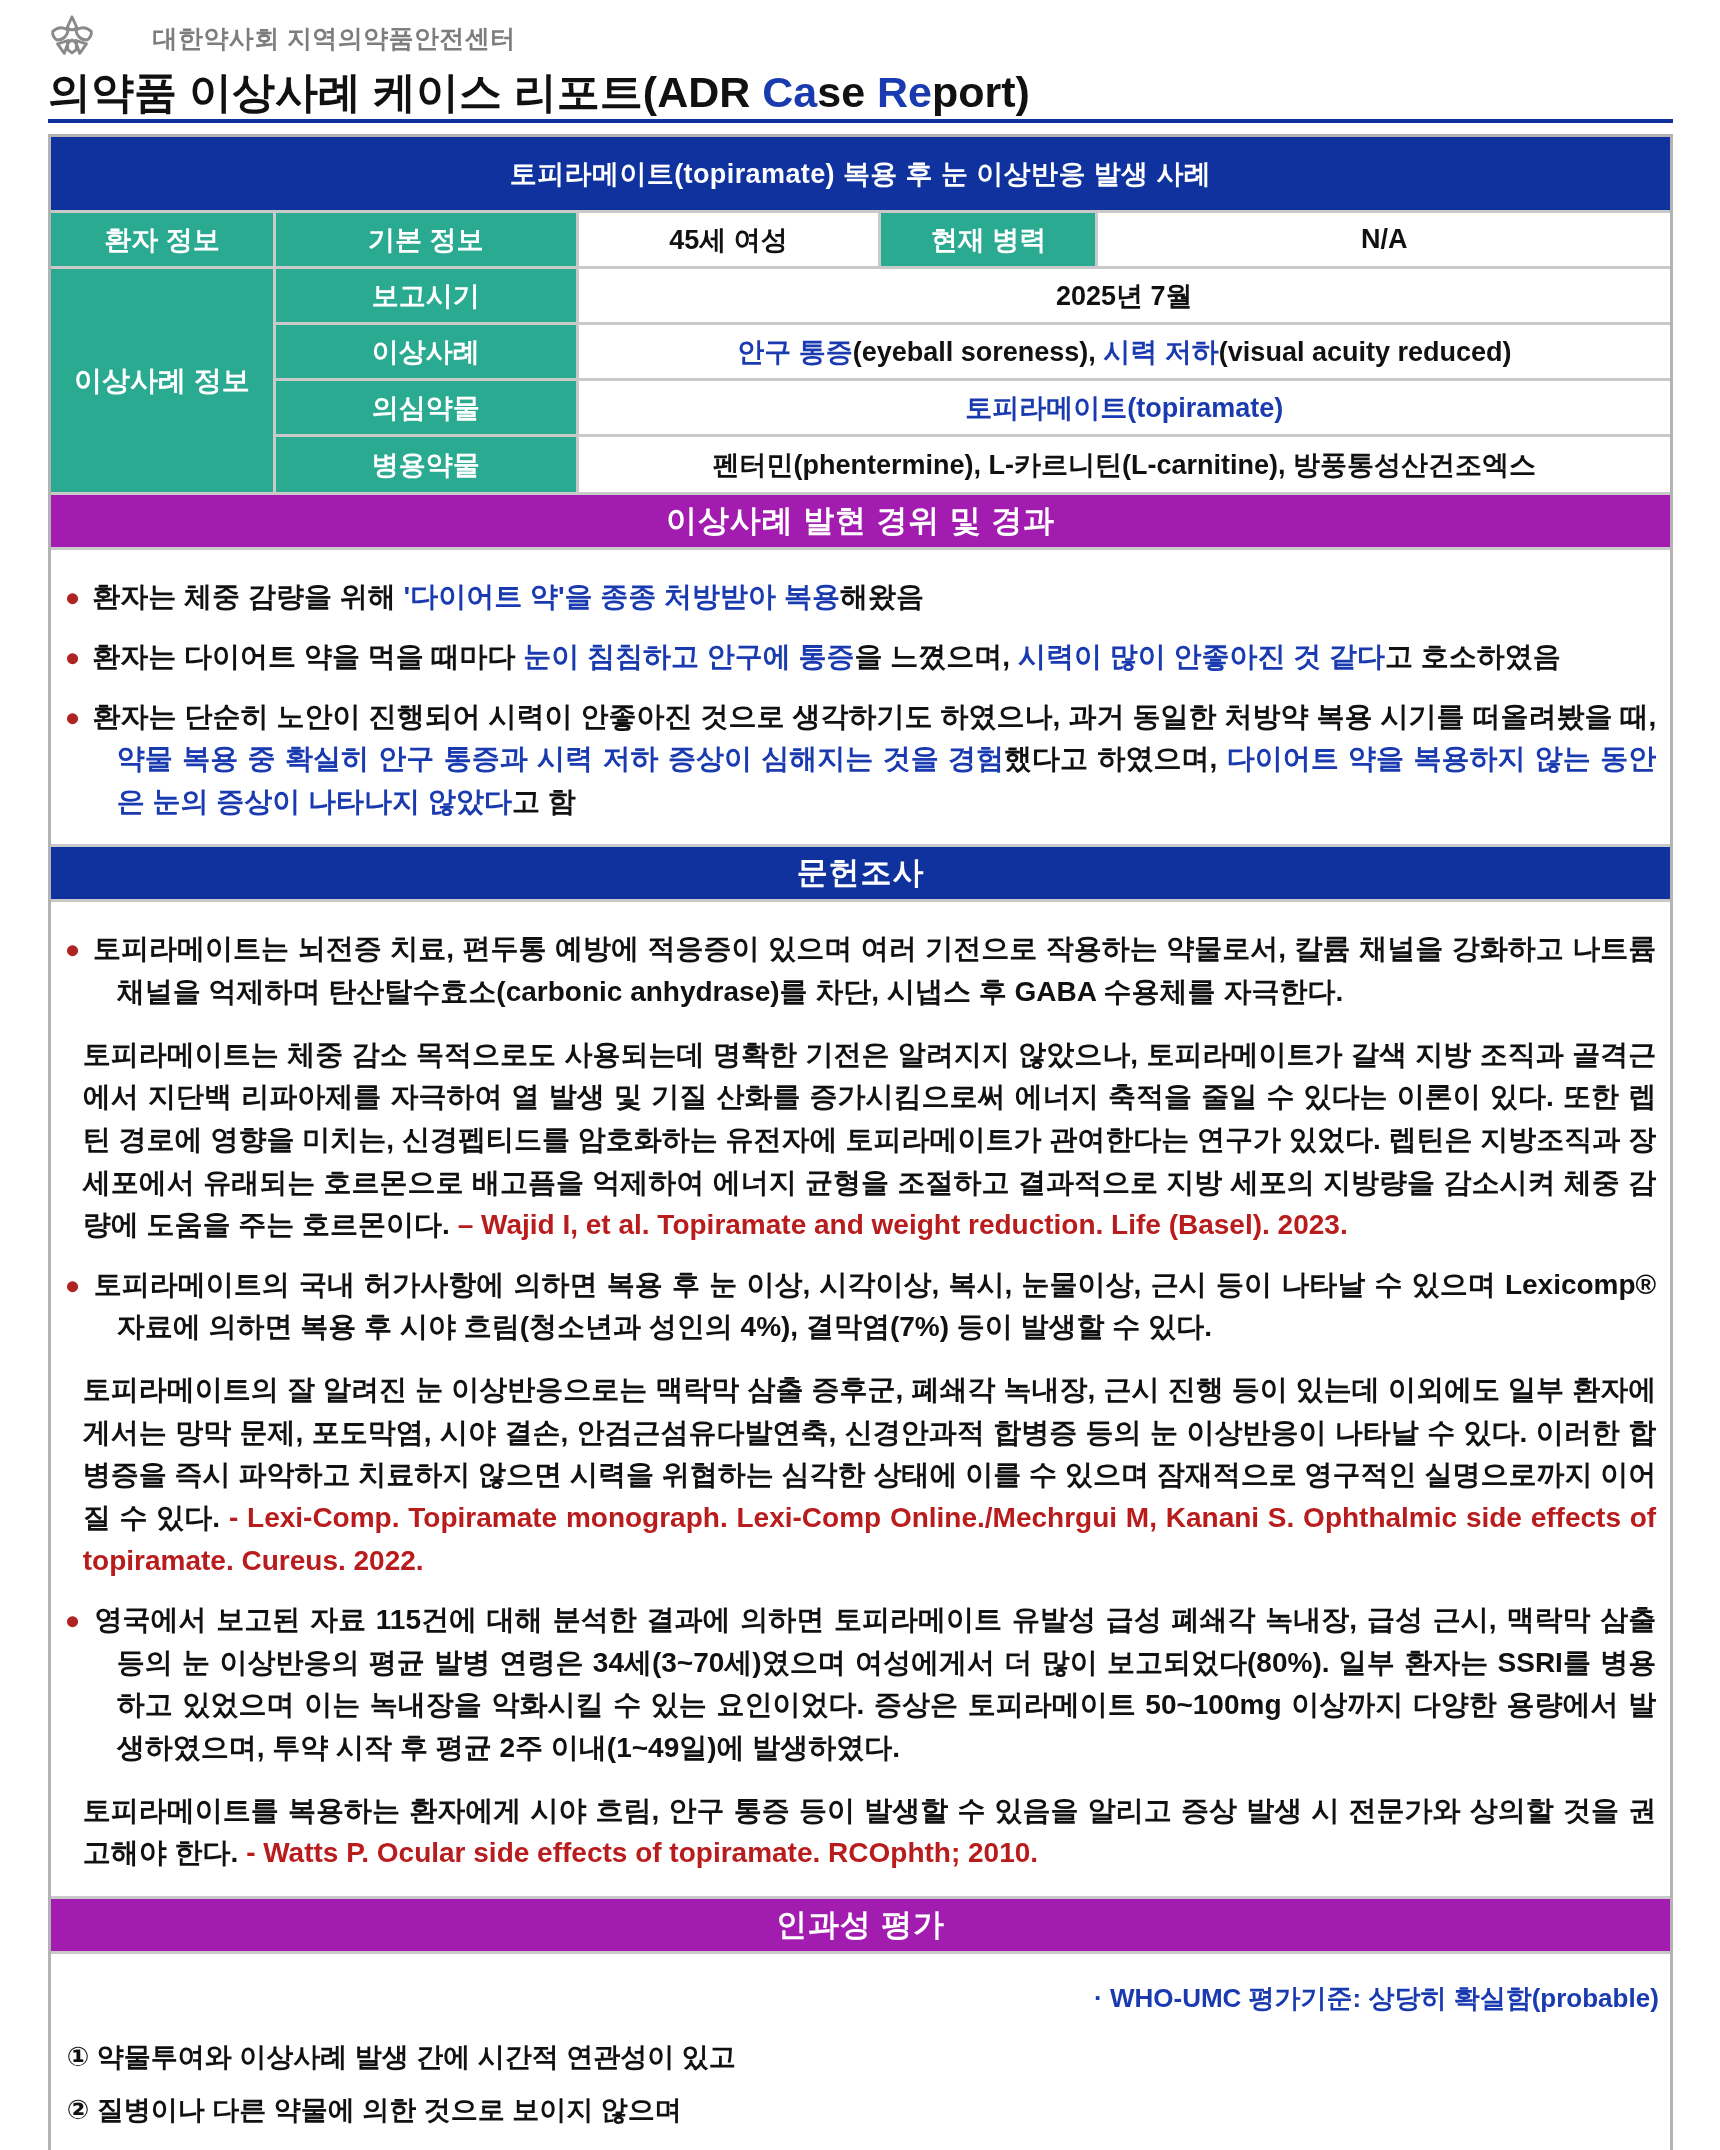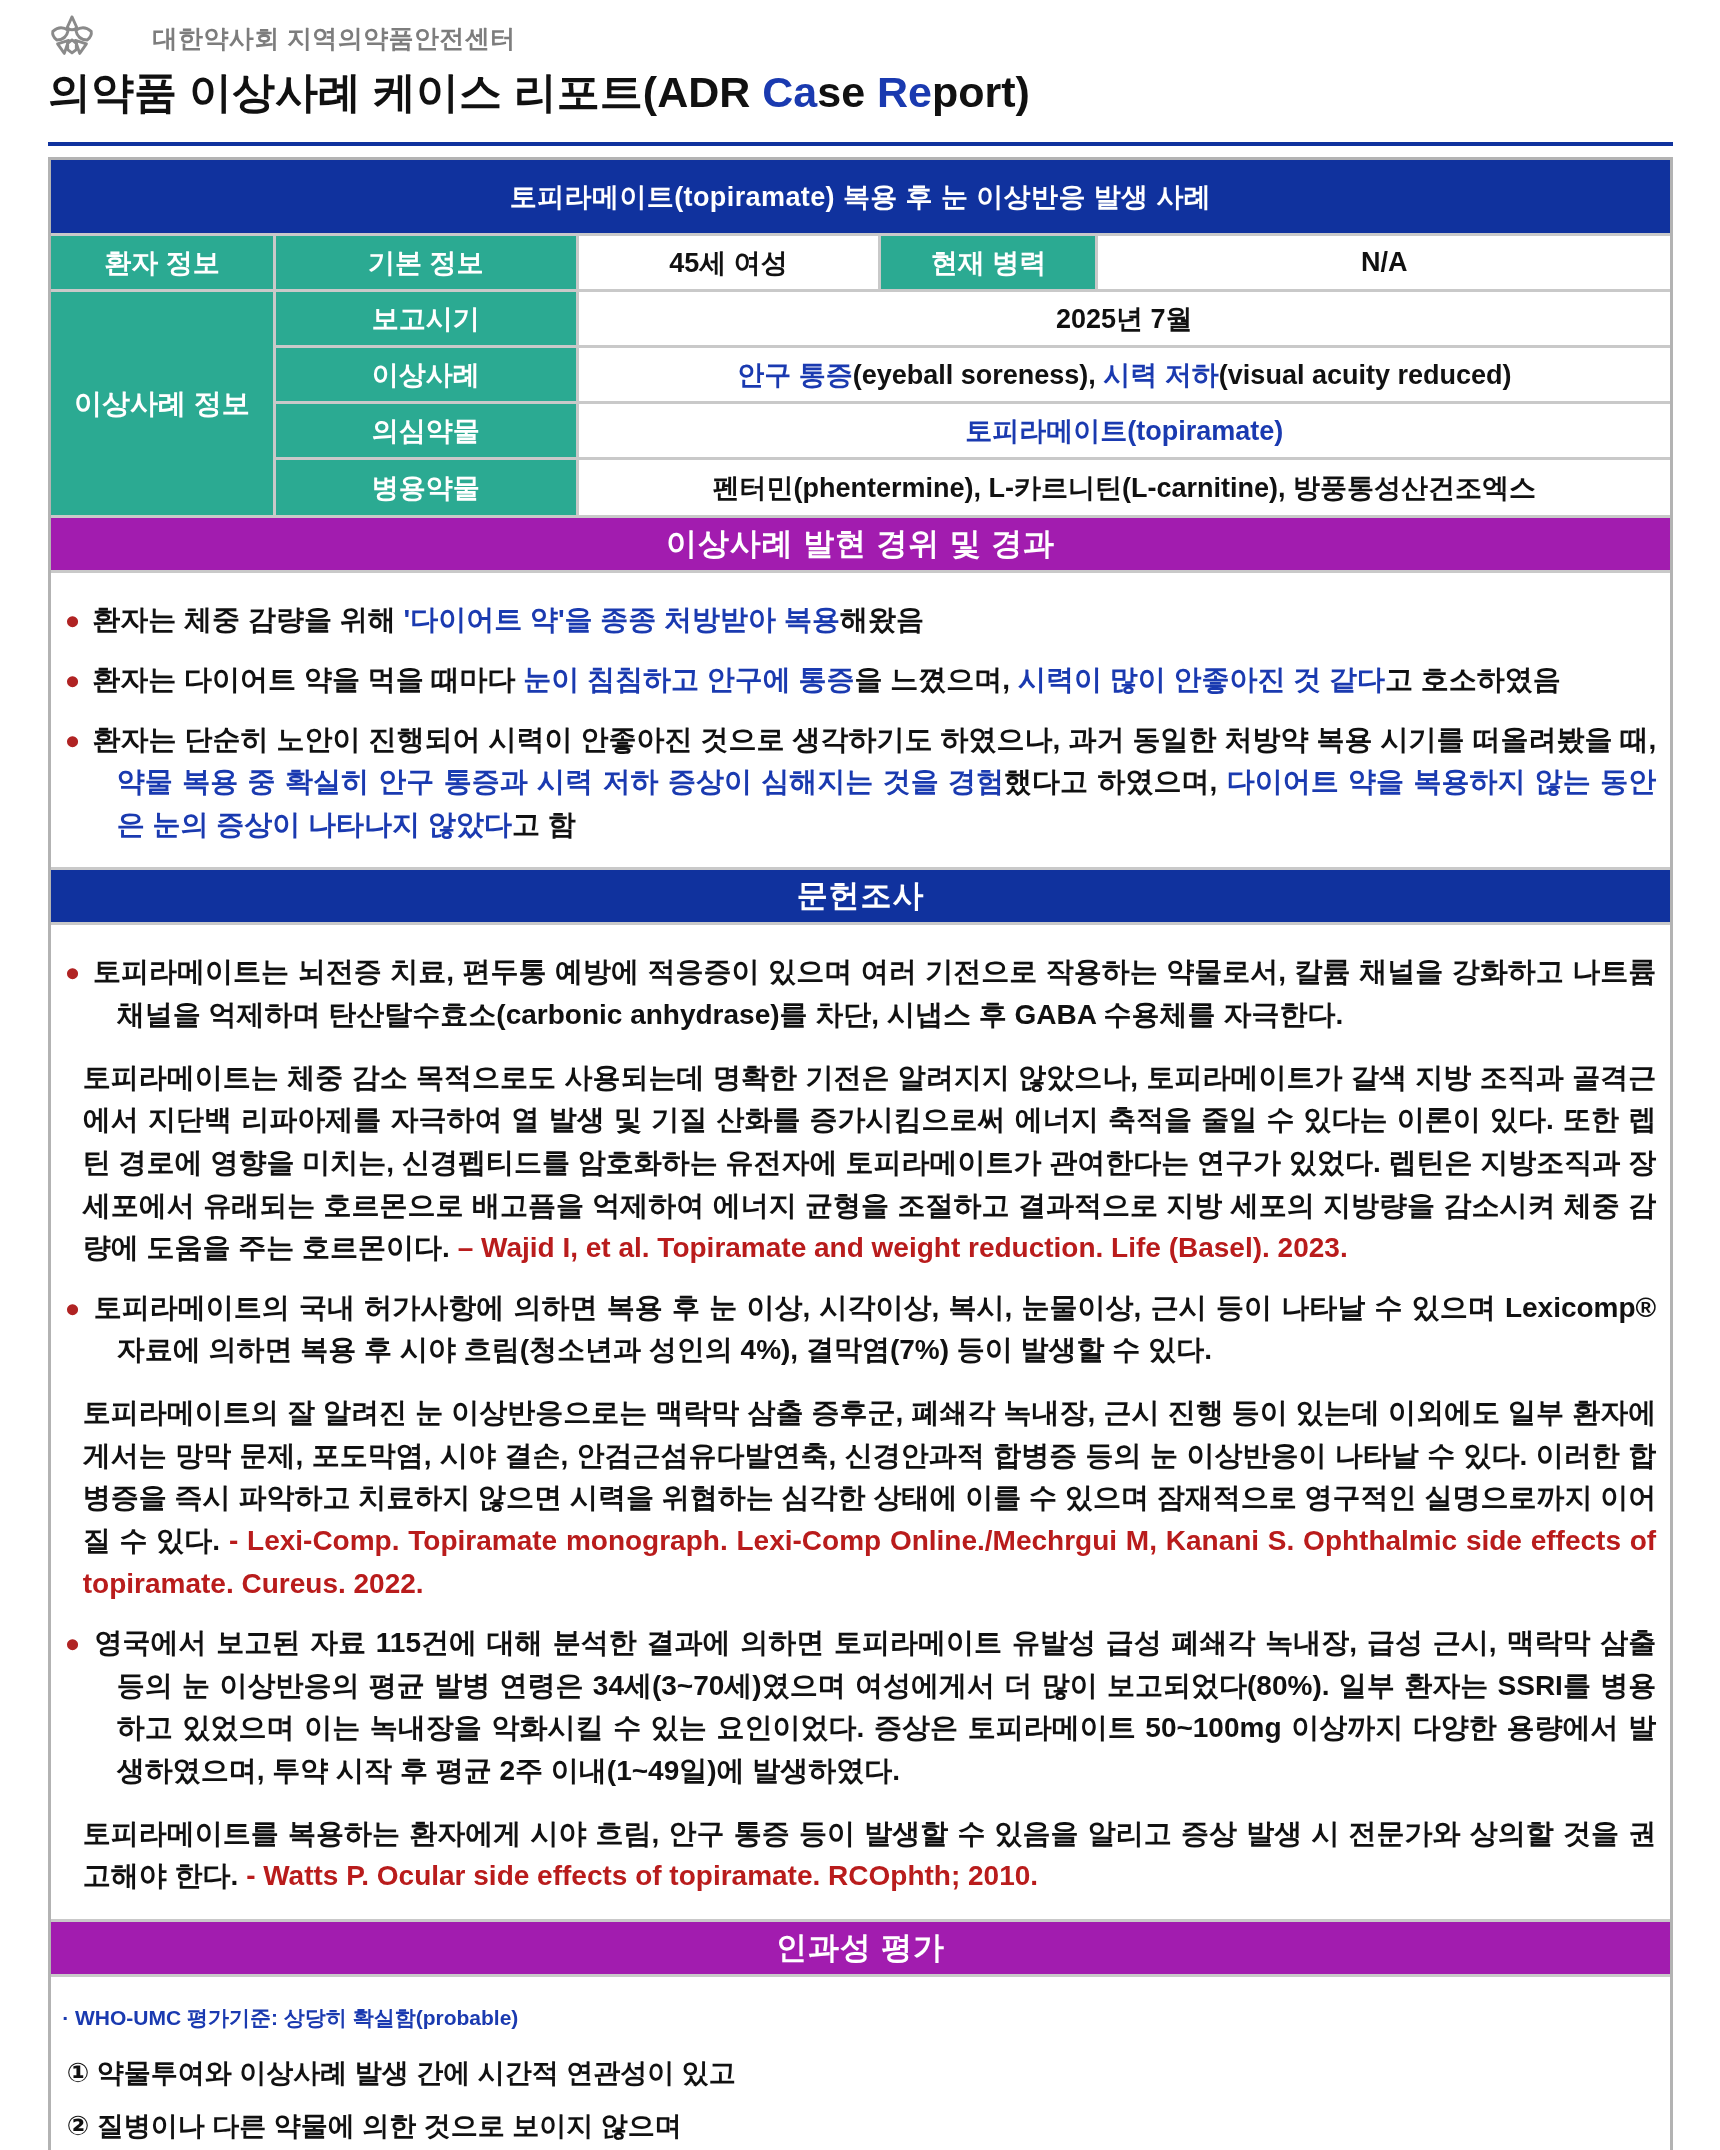--- a/index.html
+++ b/index.html
@@ -12,21 +12,21 @@
 
   
   .brand{display:flex;align-items:center;gap:8.6px;margin:2.6px 0 4.3px;}
   .brand .logo{display:inline-flex;}
   .brand-name{font-size:25px;font-weight:700;color:#7d7d7d;letter-spacing:0.4px;padding-left:48px;}
 
   
   .title{
     margin:4.3px 0 0;
     font-size:43px;font-weight:800;line-height:1.18;color:#0d0d0d;
-    padding-bottom:24px;border-bottom:4.3px solid #10329e;
+    padding-bottom:1px;border-bottom:4.3px solid #10329e;
   }
   .title .seg-b{font-weight:800;}
 
   
   .doc{
     margin-top:11.2px;
     border:3.4px solid #b3b3b3;
     border-bottom:6.9px solid #8f8f8f;
   }
 
@@ -64,21 +64,21 @@
   }
   .blk.bullet{padding-left:52px;text-indent:-52px;}
   .blk.para{padding-left:18px;margin-top:20.6px;}
   .dot{color:#b02323;margin-right:12px;font-size:0.92em;}
   .seg-k{color:#111;}
   .seg-b{color:#1a3ab0;}
   .seg-p{color:#b91c1c;}
 
   
   .who{
-    text-align:left;color:#1a3ab0;font-size:21px;font-weight:800;
+    text-align:right;color:#1a3ab0;font-size:26px;font-weight:800;
     margin:18px 0 20.6px;
   }
   .item{font-size:27px;font-weight:700;line-height:1.5;margin:13px 4.3px;}
 </style>
 </head>
 <body>
 
 <div class="page">
 
   <div class="brand">

